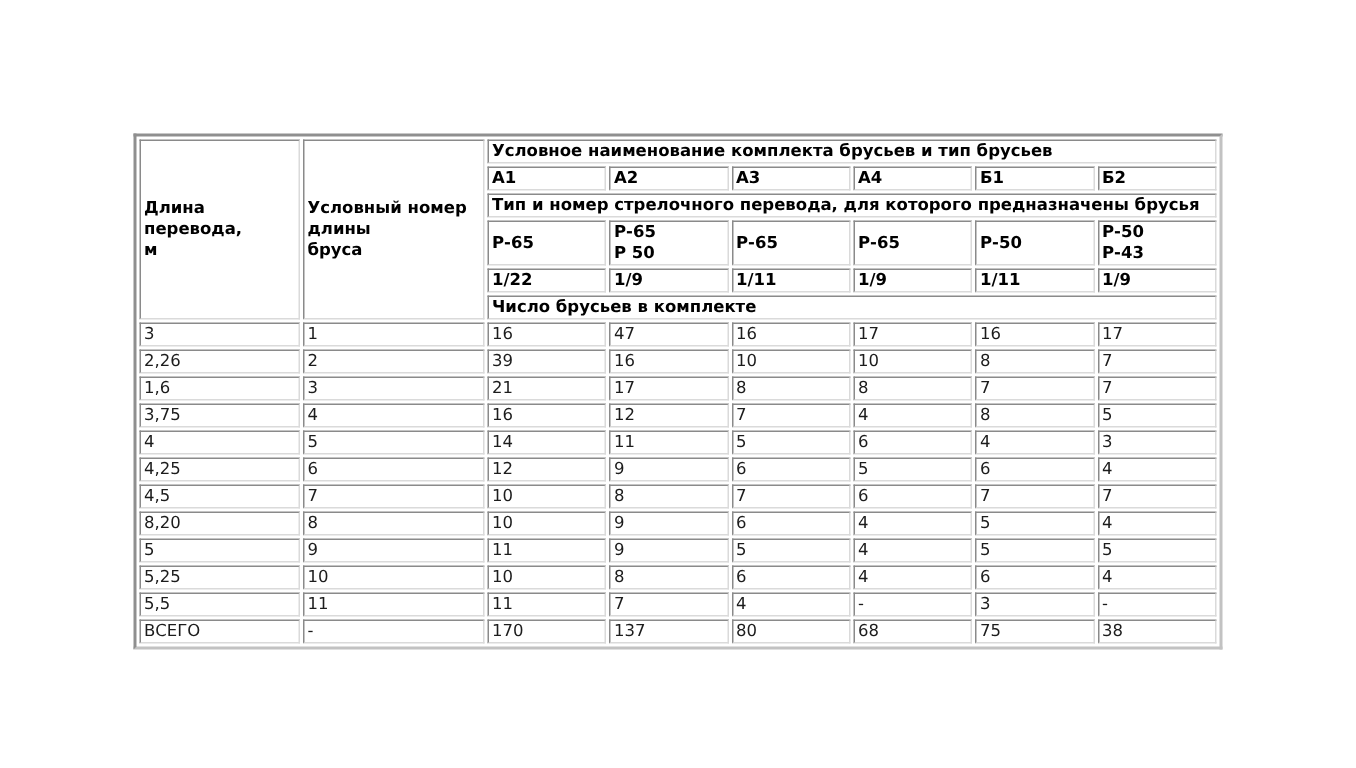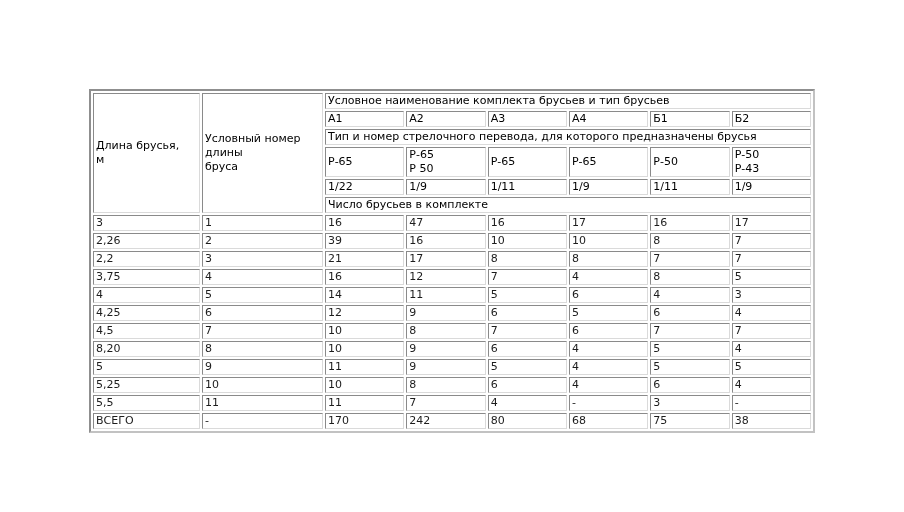--- a/index.html
+++ b/index.html
@@ -33,21 +33,21 @@
     border-color: #8a8a8a #dadada #dadada #8a8a8a;
     padding: 0 2px;
     line-height: 14px;
     vertical-align: middle;
     text-align: left;
     white-space: pre-line;
     overflow: hidden;
     background: #ffffff;
   }
   table.beams td.b {
-    font-weight: normal;
+    font-weight: bold;
     color: #000000;
   }
   table.beams td.nowrap {
     white-space: nowrap;
   }
   col.c1 { width: 107px; }
   col.c2 { width: 121px; }
 </style>
 </head>
 <body>
@@ -59,21 +59,21 @@
       <col class="c2">
       <col>
         <col>
         <col>
         <col>
         <col>
         <col>
     </colgroup>
     <tbody>
       <tr>
-        <td rowspan="6" class="b">Длина брусья,
+        <td rowspan="6" class="b">Длина перевода,
 м</td>
         <td rowspan="6" class="b">Условный номер
 длины
 бруса</td>
         <td colspan="6" class="b nowrap">Условное наименование комплекта брусьев и тип брусьев</td>
       </tr>
       <tr>
         <td class="b">А1</td>
         <td class="b">А2</td>
         <td class="b">А3</td>
@@ -121,21 +121,21 @@
           <td>2,26</td>
           <td>2</td>
           <td>39</td>
           <td>16</td>
           <td>10</td>
           <td>10</td>
           <td>8</td>
           <td>7</td>
         </tr>
         <tr>
-          <td>2,2</td>
+          <td>1,6</td>
           <td>3</td>
           <td>21</td>
           <td>17</td>
           <td>8</td>
           <td>8</td>
           <td>7</td>
           <td>7</td>
         </tr>
         <tr>
           <td>3,75</td>
@@ -214,21 +214,21 @@
           <td>7</td>
           <td>4</td>
           <td>-</td>
           <td>3</td>
           <td>-</td>
         </tr>
         <tr>
           <td>ВСЕГО</td>
           <td>-</td>
           <td>170</td>
-          <td>242</td>
+          <td>137</td>
           <td>80</td>
           <td>68</td>
           <td>75</td>
           <td>38</td>
         </tr>
       </tbody>
   </table>
 </div>
 
 </body></html>

